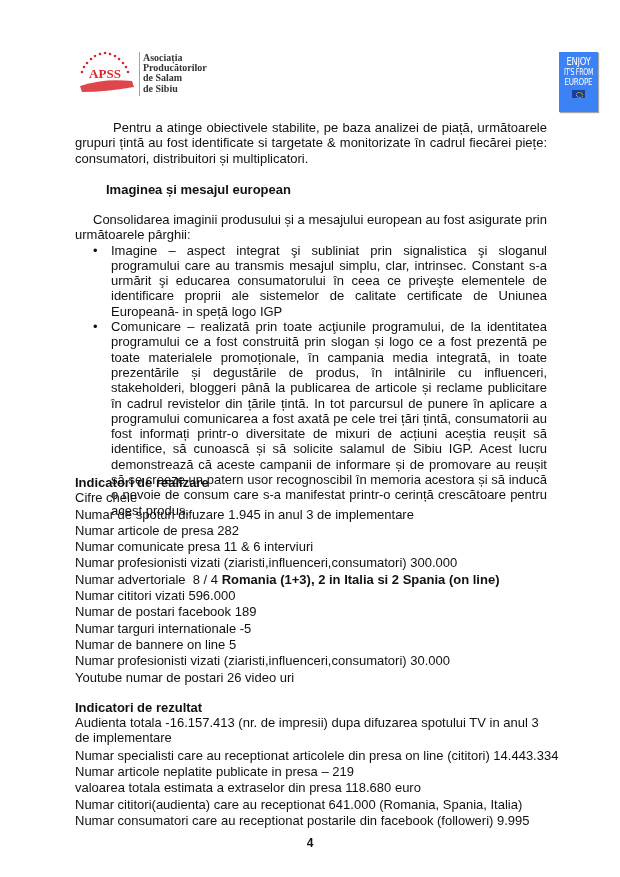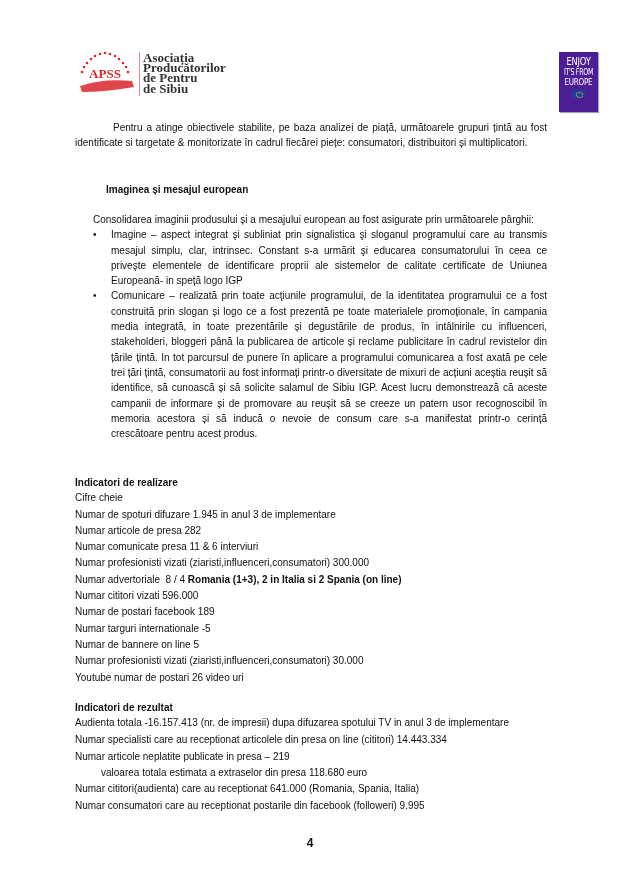--- a/index.html
+++ b/index.html
@@ -3,31 +3,31 @@
 <meta charset="utf-8">
 <style>
   html, body { margin:0; padding:0; background:#ffffff; }
   body { width:620px; height:877px; position:relative; overflow:hidden;
          font-family:"Liberation Sans", sans-serif; color:#111; }
   .abs { position:absolute; }
   .logo { left:74px; top:48px; width:110px; height:52px; }
   .logo-mark { position:absolute; left:0; top:0; width:62px; height:50px; }
   .logo-divider { position:absolute; left:65px; top:4px; width:1px; height:44px; background:#e08a8a; }
   .logo-text { position:absolute; left:69px; top:5px; font-family:"Liberation Serif", serif;
-               font-size:13px; line-height:10.2px; font-weight:bold; color:#333; white-space:nowrap; }
-  .enjoy { left:559px; top:52px; width:39px; height:60px; background:#4c1d95;
+               font-size:10px; line-height:10.2px; font-weight:bold; color:#333; white-space:nowrap; }
+  .enjoy { left:559px; top:52px; width:39px; height:60px; background:#3b82f6;
            box-shadow:1px 1px 1px rgba(0,0,0,0.35); color:#fff; text-align:center;
            font-family:"DejaVu Sans", sans-serif; }
   .enjoy .l1 { font-size:10.5px; line-height:11px; margin-top:4px; letter-spacing:-0.3px; font-weight:normal; transform:scaleX(0.8); }
   .enjoy .l2 { font-size:8.4px; line-height:10px; letter-spacing:-0.4px; transform:scaleX(0.75); white-space:nowrap; }
   .enjoy .l3 { font-size:9.2px; line-height:10px; letter-spacing:-0.3px; transform:scaleX(0.78); }
   .euflag { width:13px; height:8px; background:#1d3f9a; margin:3px auto 0; position:relative; }
   .euflag::after { content:""; position:absolute; left:3.5px; top:1.5px; width:5px; height:4px;
                    border:1px dotted #ffd700; border-radius:50%; }
-  .doc { left:75px; width:472px; font-size:10px; line-height:15.3px; }
+  .doc { left:75px; width:472px; font-size:13px; line-height:15.3px; }
   .justify { text-align:justify; }
   .indent1 { text-indent:38px; }
   .indent2 { text-indent:18px; }
   .heading { font-weight:bold; }
   ul.bullets { margin:0; padding:0; list-style:none; }
   ul.bullets li { position:relative; padding-left:36px; text-align:justify; }
   ul.bullets li .dot { position:absolute; left:18px; top:0; }
   .line { white-space:nowrap; }
   .b { font-weight:bold;margin-top:32px; }
   .pagenum { left:0; width:620px; top:836px; text-align:center; font-size:12px; font-weight:bold; }
@@ -52,21 +52,21 @@
         <circle cx="52" cy="19" r="1.3"></circle>
       <circle cx="54" cy="24" r="1.3"></circle>
       <path d="M6 38 Q30 30 58 33 L60 39 Q32 44 8 44 Z" opacity="0.85"></path>
     </g>
     <text x="31" y="30" text-anchor="middle" font-family="Liberation Serif, serif" font-weight="bold" font-size="13" fill="#d9262b">APSS</text>
   </svg>
   <div class="logo-divider"></div>
   <div class="logo-text">
     <div>Asociația</div>
     <div>Producătorilor</div>
-    <div>de Pentru</div>
+    <div>de Salam</div>
     <div>de Sibiu</div>
   </div>
 </div>
 
 <div class="abs enjoy">
   <div class="l1">ENJOY</div>
   <div class="l2">IT'S FROM</div>
   <div class="l3">EUROPE</div>
   <div class="euflag"></div>
 </div>
@@ -101,18 +101,18 @@
   <div class="line" style="margin-top:1px;">Numar de postari  facebook 189</div>
   <div class="line" style="margin-top:1px;">Numar targuri internationale -5</div>
   <div class="line" style="margin-top:1px;">Numar de bannere on line 5</div>
   <div class="line" style="margin-top:1px;">Numar profesionisti vizati (ziaristi,influenceri,consumatori) 30.000</div>
   <div class="line" style="margin-top:1px;">Youtube numar de postari  26 video uri</div>
 
   <div class="line heading" style="margin-top:15px;">Indicatori de rezultat</div>
   <div>Audienta totala -16.157.413 (nr. de impresii) dupa difuzarea spotului TV in anul 3 de implementare</div>
   <div class="line" style="margin-top:2px;">Numar specialisti care au receptionat articolele din presa on line (cititori) 14.443.334</div>
   <div class="line" style="margin-top:1px;">Numar articole neplatite publicate in presa – 219</div>
-  <div class="line" style="margin-top:1px;margin-left:26px;">valoarea totala estimata  a extraselor din presa 118.680 euro</div>
+  <div class="line" style="margin-top:1px;">valoarea totala estimata  a extraselor din presa 118.680 euro</div>
   <div class="line" style="margin-top:1px;">Numar cititori(audienta) care au receptionat 641.000 (Romania, Spania, Italia)</div>
   <div class="line" style="margin-top:1px;">Numar consumatori care au receptionat postarile din facebook (followeri) 9.995</div>
 </div>
 
 <div class="abs pagenum">4</div>
 
 </body></html>

